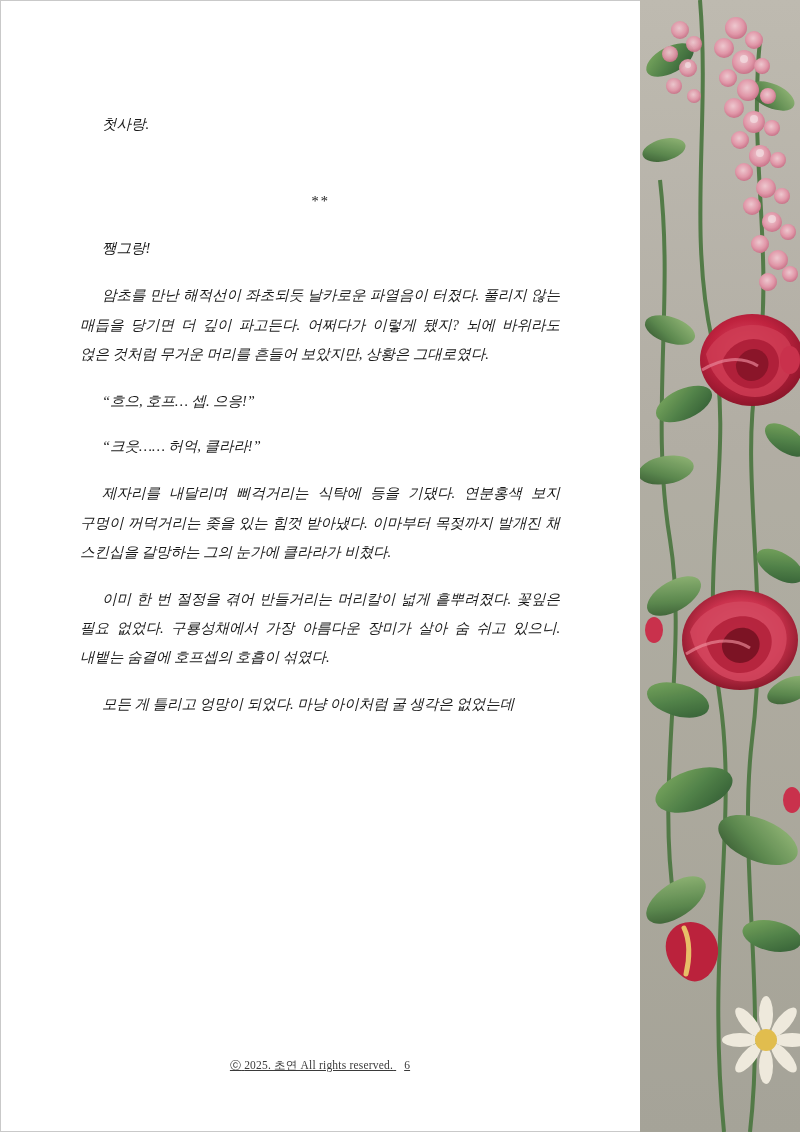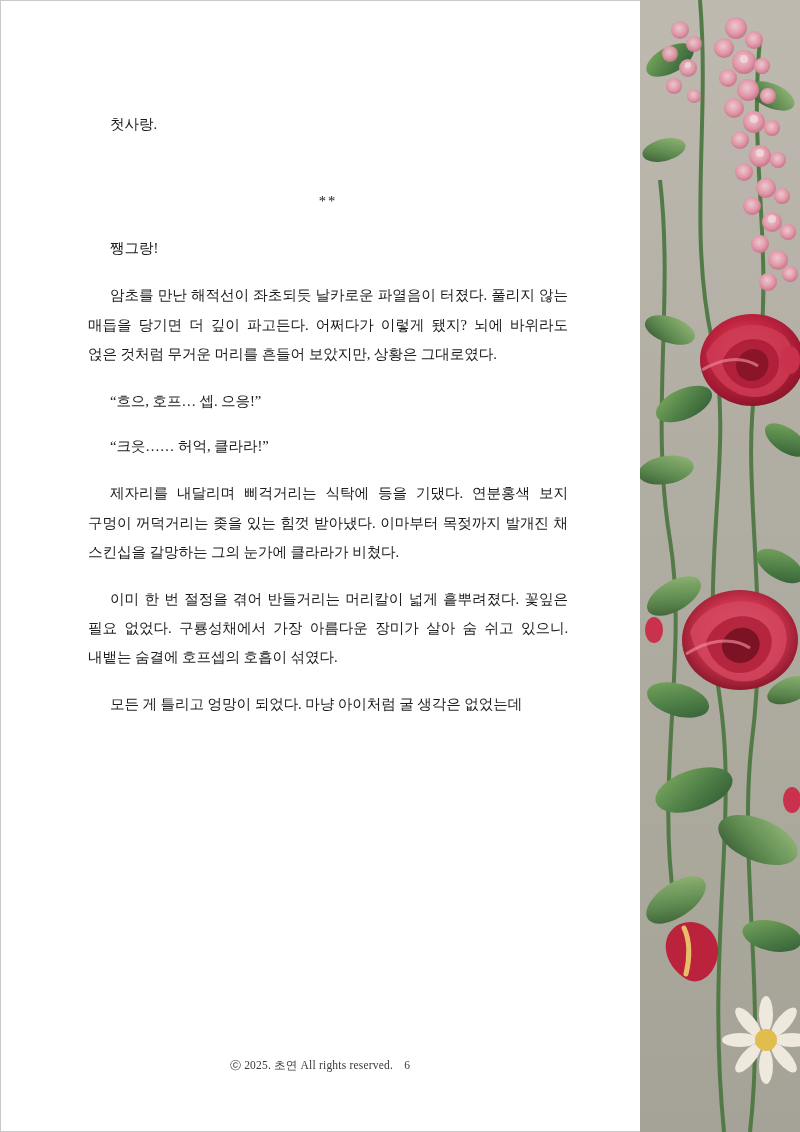--- a/index.html
+++ b/index.html
@@ -25,23 +25,24 @@
     width: 800px;
     height: 1132px;
     border: 1px solid #c9c9c9;
     box-sizing: border-box;
     pointer-events: none;
   }
 
   
   .text-column {
     position: absolute;
-    left: 88px;
+    left: 80px;
     top: 110px;
     width: 480px;
+    font-style: italic;
   }
   .para {
     font-size: 14.6px;
     line-height: 2.0;
     color: #1a1a1a;
     margin: 0 0 18px 0;
     text-align: justify;
     text-justify: inter-character;
     word-break: keep-all;
     letter-spacing: -0.1px;
@@ -65,20 +66,21 @@
   .footer {
     position: absolute;
     left: 0;
     top: 1058px;
     width: 640px;
     text-align: center;
     font-size: 11.5px;
     color: #3a3a3a;
     font-family: "Liberation Serif", serif;
     letter-spacing: 0.2px;
+    text-decoration: underline;
   }
   .footer .sym { font-family: "DejaVu Sans", sans-serif; font-size: 11px; }
   .footer .pageno { margin-left: 8px; }
 
   
   .floral {
     position: absolute;
     right: 0;
     top: 0;
     width: 160px;

